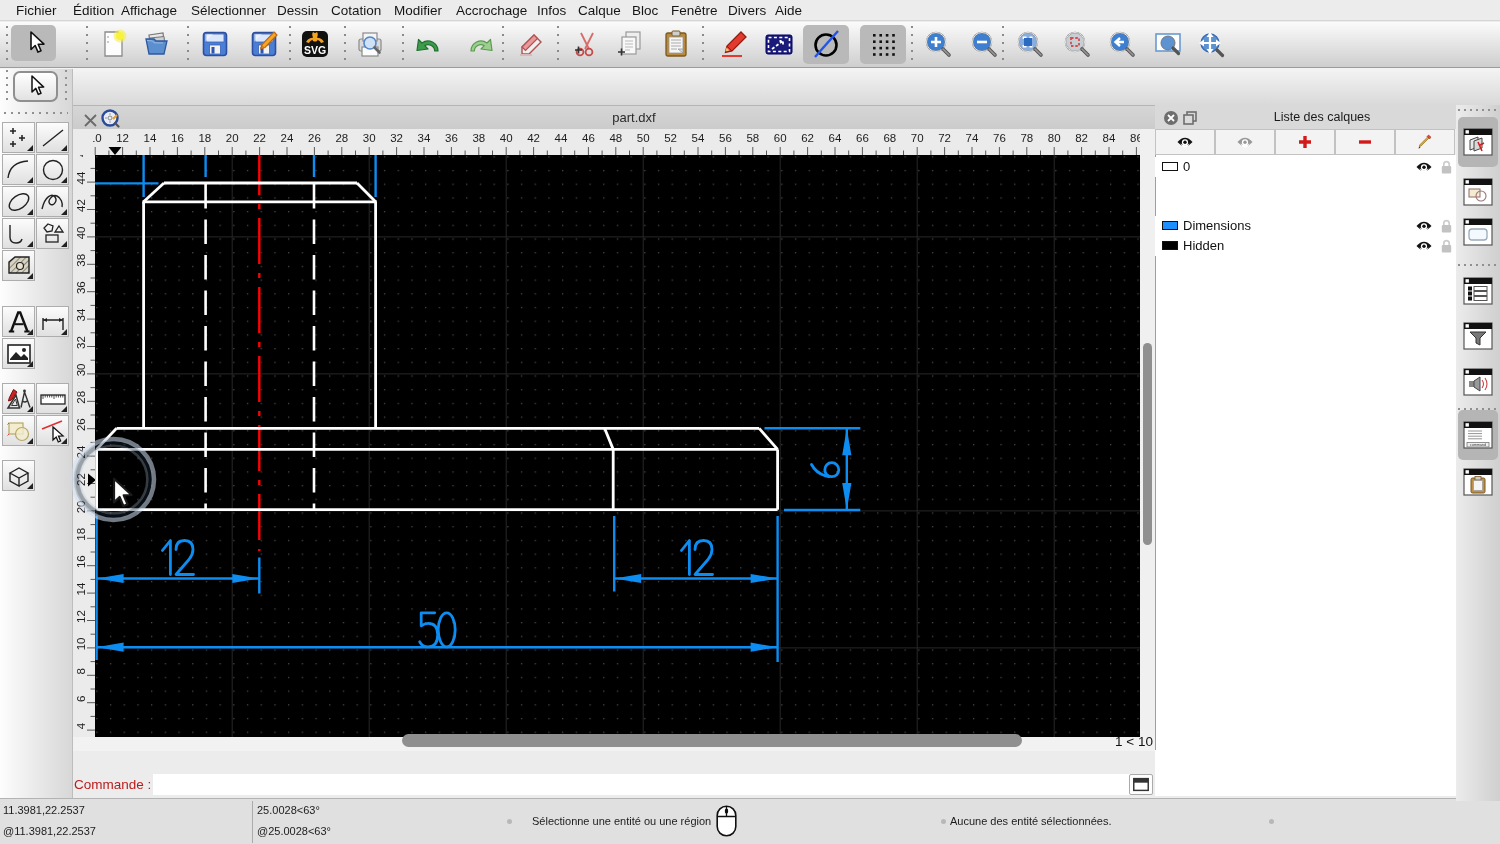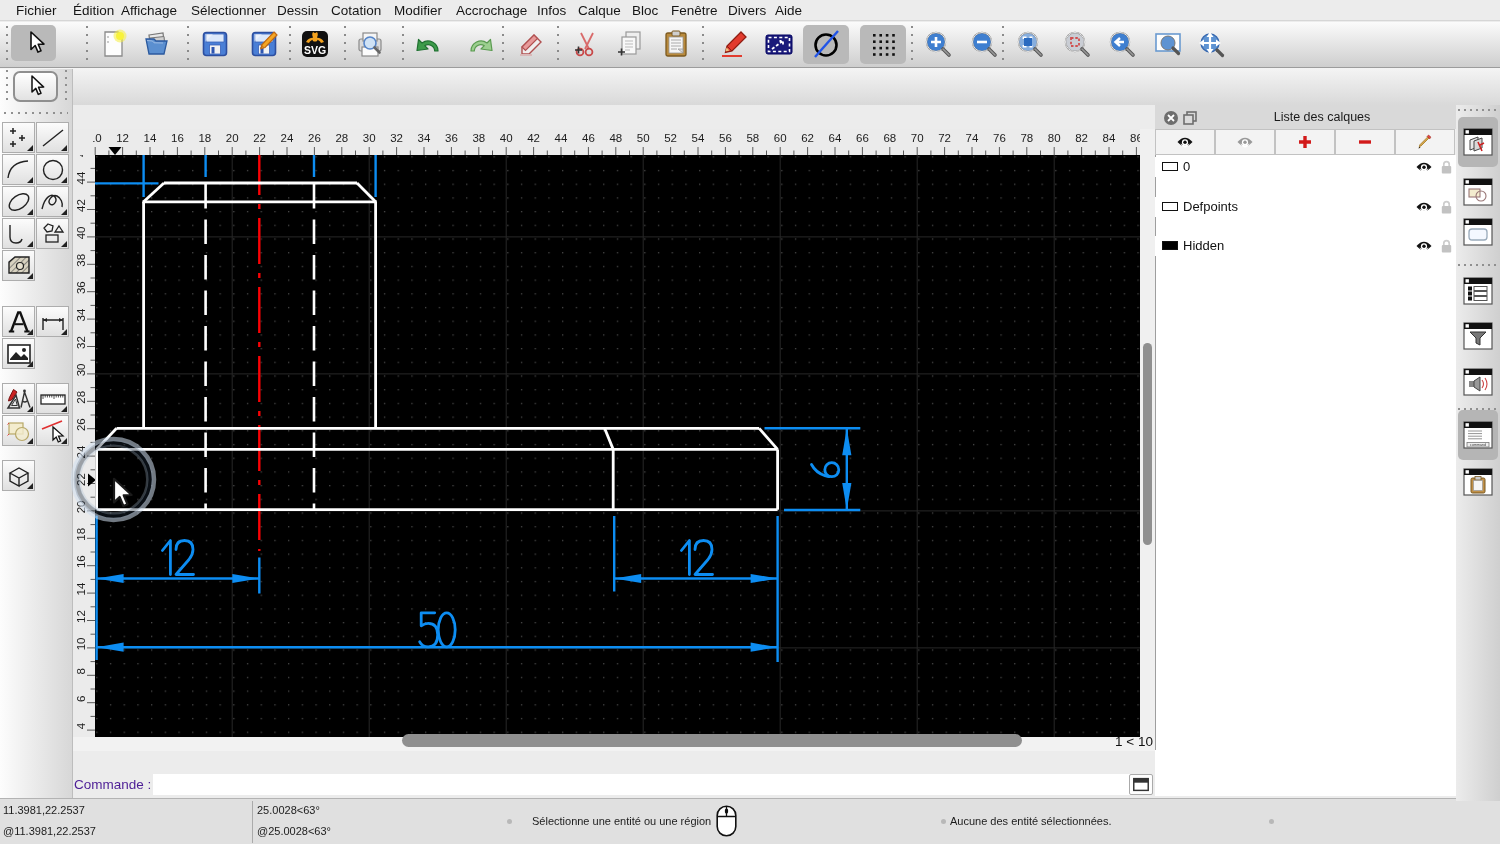--- a/index.html
+++ b/index.html
@@ -44,21 +44,21 @@
 #vthumb { position:absolute; left:1143px; top:343px; width:9px; height:202px; background:#8f8f8f; border-radius:4.5px; }
 #overlay { position:absolute; left:60px; top:425px; width:120px; height:120px; pointer-events:none; }
 
 #hscrollarea { position:absolute; left:73px; top:737px; width:1082px; height:14px; background:#f2f2f2; }
 #hthumb { position:absolute; left:402px; top:734px; width:620px; height:13px; background:#8f8f8f; border-radius:6.5px; }
 #scaletext { position:absolute; left:1060px; top:734px; width:93px; font-size:13.5px; color:#111; text-align:right; }
 #cmdhist { position:absolute; left:73px; top:751px; width:1082px; height:19px; background:#ffffff;
   border-top:1px solid #c2c2c2; border-bottom:1px solid #b5b5b5; }
 #cmdhist .l { position:absolute; left:6px; top:1px; font-size:13.5px; color:#2222cc; }
 #cmdrow { position:absolute; left:73px; top:771px; width:1082px; height:27px; background:#ececec; }
-#cmdrow .lbl { position:absolute; left:1px; top:6px; font-size:13.5px; color:#4c1d95; }
+#cmdrow .lbl { position:absolute; left:1px; top:6px; font-size:13.5px; color:#b91c1c; }
 #cmdinput { position:absolute; left:80px; top:3px; width:978px; height:21px; background:#fff; }
 #cmdbtn { position:absolute; left:1056px; top:3px; width:24px; height:21px; }
 
 #statusbar { position:absolute; left:0; top:798px; width:1500px; height:46px;
   background:#e0e0e0; border-top:1px solid #b3b3b3; font-size:11px; color:#1c1c1c; }
 #statusbar .s { position:absolute; white-space:pre; }
 .statdot { position:absolute; width:5px; height:5px; border-radius:50%; background:#b8b8b8; }
 #statsep { position:absolute; left:252px; top:2px; width:1px; height:42px; background:#ababab; }
 
 #rightdock { position:absolute; left:1155px; top:105px; width:320px; height:691px; background:#ffffff; z-index:5; }
@@ -418,20 +418,33 @@
         <div class="subtri"></div>
       </div>
       <div class="toolbtn" style="left:2px; top:391px; width:33px; height:31px;">
         <svg width="26" height="24" viewBox="0 0 26 24">
           <path d="M4 9 l9 -5 l9 5 l-9 5 Z M4 9 v8 l9 5 v-8 M22 9 v8 l-9 5" stroke="#222" fill="none" stroke-width="1.4"></path>
         </svg>
         <div class="subtri"></div>
       </div>
 </div>
 
+<div id="mdititle">
+  <svg class="abs" style="left:10px; top:7px" width="15" height="15" viewBox="0 0 15 15">
+        <path d="M2 2 l11 11 M13 2 l-11 11" stroke="#6a6a6a" stroke-width="1.8"></path>
+      </svg>
+  <svg class="abs" style="left:28px; top:3px" width="19" height="19" viewBox="0 0 19 19">
+    <circle cx="9" cy="9" r="7.5" fill="#e8edf5" stroke="#2a4a9a" stroke-width="2.4"></circle>
+    <circle cx="9" cy="9" r="2" fill="none" stroke="#888" stroke-width="1"></circle>
+    <path d="M9 4 v2 M9 12 v2 M4 9 h2 M12 9 h2" stroke="#99a" stroke-width="1"></path>
+    <path d="M14 14 l3.5 3.5" stroke="#555" stroke-width="2.2" stroke-linecap="round"></path>
+    <path d="M12 10 l4 -4" stroke="#e8a030" stroke-width="2"></path>
+  </svg>
+  <span class="t">part.dxf</span>
+</div>
 <div id="corner" style="position:absolute;left:73px;top:129px;width:20px;height:26px;background:#ebebeb"></div>
     <div id="hruler"><svg width="1047" height="26" viewBox="0 0 1047 26">
         <path d="M2.2 18.0 V26 M15.9 21.5 V26 M29.6 18.0 V26 M43.3 21.5 V26 M57.0 18.0 V26 M70.7 21.5 V26 M84.4 18.0 V26 M98.1 21.5 V26 M111.8 18.0 V26 M125.5 21.5 V26 M139.2 18.0 V26 M152.9 21.5 V26 M166.6 18.0 V26 M180.3 21.5 V26 M194.0 18.0 V26 M207.7 21.5 V26 M221.4 18.0 V26 M235.1 21.5 V26 M248.8 18.0 V26 M262.5 21.5 V26 M276.2 18.0 V26 M289.9 21.5 V26 M303.6 18.0 V26 M317.3 21.5 V26 M331.0 18.0 V26 M344.7 21.5 V26 M358.4 18.0 V26 M372.1 21.5 V26 M385.8 18.0 V26 M399.5 21.5 V26 M413.2 18.0 V26 M426.9 21.5 V26 M440.6 18.0 V26 M454.3 21.5 V26 M468.0 18.0 V26 M481.7 21.5 V26 M495.4 18.0 V26 M509.1 21.5 V26 M522.8 18.0 V26 M536.5 21.5 V26 M550.2 18.0 V26 M563.9 21.5 V26 M577.6 18.0 V26 M591.3 21.5 V26 M605.0 18.0 V26 M618.7 21.5 V26 M632.4 18.0 V26 M646.1 21.5 V26 M659.8 18.0 V26 M673.5 21.5 V26 M687.2 18.0 V26 M700.9 21.5 V26 M714.6 18.0 V26 M728.3 21.5 V26 M742.0 18.0 V26 M755.7 21.5 V26 M769.4 18.0 V26 M783.1 21.5 V26 M796.8 18.0 V26 M810.5 21.5 V26 M824.2 18.0 V26 M837.9 21.5 V26 M851.6 18.0 V26 M865.3 21.5 V26 M879.0 18.0 V26 M892.7 21.5 V26 M906.4 18.0 V26 M920.1 21.5 V26 M933.8 18.0 V26 M947.5 21.5 V26 M961.2 18.0 V26 M974.9 21.5 V26 M988.6 18.0 V26 M1002.3 21.5 V26 M1016.0 18.0 V26 M1029.7 21.5 V26 M1043.4 18.0 V26" stroke="#5a5a5a" stroke-width="1"></path>
         <text x="2.2" y="13" font-size="11.5" fill="#1c1c1c" text-anchor="middle" font-family="Liberation Sans, sans-serif">10</text>
         <text x="29.6" y="13" font-size="11.5" fill="#1c1c1c" text-anchor="middle" font-family="Liberation Sans, sans-serif">12</text>
         <text x="57.0" y="13" font-size="11.5" fill="#1c1c1c" text-anchor="middle" font-family="Liberation Sans, sans-serif">14</text>
         <text x="84.4" y="13" font-size="11.5" fill="#1c1c1c" text-anchor="middle" font-family="Liberation Sans, sans-serif">16</text>
         <text x="111.8" y="13" font-size="11.5" fill="#1c1c1c" text-anchor="middle" font-family="Liberation Sans, sans-serif">18</text>
         <text x="139.2" y="13" font-size="11.5" fill="#1c1c1c" text-anchor="middle" font-family="Liberation Sans, sans-serif">20</text>
         <text x="166.6" y="13" font-size="11.5" fill="#1c1c1c" text-anchor="middle" font-family="Liberation Sans, sans-serif">22</text>
@@ -625,23 +638,23 @@
             <path d="M0.5 6 Q8 -2.5 15.5 6 Q8 14.5 0.5 6 Z" fill="#111"></path>
             <path d="M3.5 7.2 Q8 11.5 12.5 7.2 Q8 16 3.5 7.2 Z" fill="#fff"></path>
             <circle cx="8" cy="6.4" r="3.1" fill="#fff"></circle>
             <circle cx="8" cy="6.2" r="1.7" fill="#111"></circle>
           </svg></span>
         <span style="position:absolute;left:285px;top:3px;line-height:0"><svg width="13" height="14" viewBox="0 0 13 14">
             <path d="M3.8 6.5 V4.3 a2.7 2.7 0 0 1 5.4 0 V6.5" fill="none" stroke="#cdcdcd" stroke-width="1.7"></path>
             <rect x="1.8" y="6" width="9.4" height="7.4" rx="1" fill="#c2c2c2"></rect>
           </svg></span>
       </div>
-      <div class="lrow" style="top:92px">
-        <span class="lswatch" style="background:#fff"></span>
-        <span class="nm">Defpoints</span>
+      <div class="lrow" style="top:111px">
+        <span class="lswatch" style="background:#1e8fff"></span>
+        <span class="nm">Dimensions</span>
         <span style="position:absolute;left:261px;top:4px;line-height:0"><svg width="16" height="12" viewBox="0 0 16 12" style="opacity:1.0">
             <path d="M0.5 6 Q8 -2.5 15.5 6 Q8 14.5 0.5 6 Z" fill="#111"></path>
             <path d="M3.5 7.2 Q8 11.5 12.5 7.2 Q8 16 3.5 7.2 Z" fill="#fff"></path>
             <circle cx="8" cy="6.4" r="3.1" fill="#fff"></circle>
             <circle cx="8" cy="6.2" r="1.7" fill="#111"></circle>
           </svg></span>
         <span style="position:absolute;left:285px;top:3px;line-height:0"><svg width="13" height="14" viewBox="0 0 13 14">
             <path d="M3.8 6.5 V4.3 a2.7 2.7 0 0 1 5.4 0 V6.5" fill="none" stroke="#cdcdcd" stroke-width="1.7"></path>
             <rect x="1.8" y="6" width="9.4" height="7.4" rx="1" fill="#c2c2c2"></rect>
           </svg></span>

